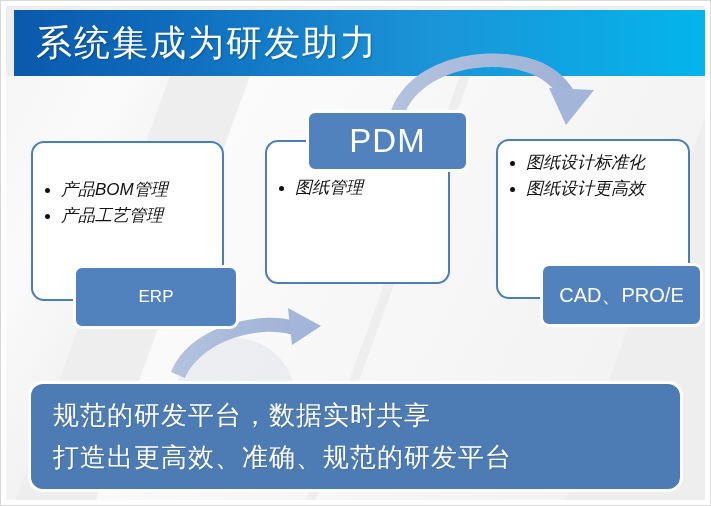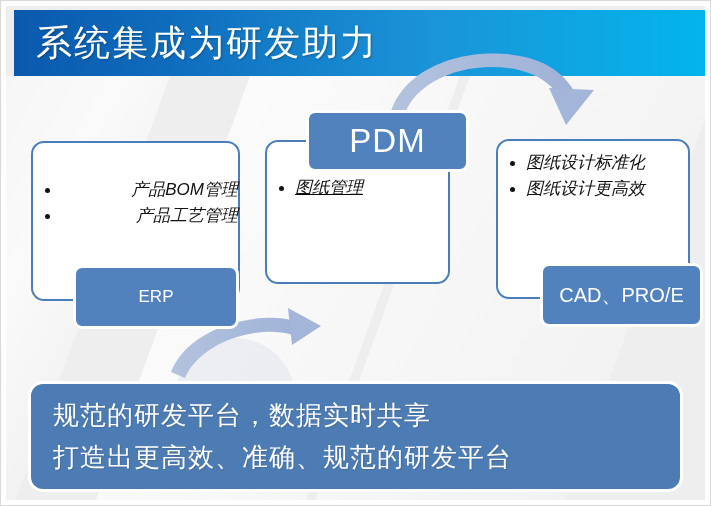--- a/index.html
+++ b/index.html
@@ -135,24 +135,24 @@
     content: "";
     position: absolute;
     left: 3px;
     top: 11px;
     width: 5px;
     height: 5px;
     border-radius: 50%;
     background: #111111;
   }
 
-  #card-left  { left: 31px;  top: 141px; width: 209px; height: 160px; text-align: right; }
+  #card-left  { left: 31px;  top: 141px; width: 193px; height: 160px; }
   #card-left  .card-bullets { margin: 34px 0 0 9px; }
   #card-mid   { left: 265px; top: 140px; width: 185px; height: 144px; }
-  #card-mid   .card-bullets { margin: 33px 0 0 9px; text-decoration: underline; }
+  #card-mid   .card-bullets { margin: 33px 0 0 9px; }
   #card-right { left: 496px; top: 139px; width: 194px; height: 160px; }
   #card-right .card-bullets { margin: 9px 4px 0 9px; }
 
   
   .chip {
     position: absolute;
     background: #5282bd;
     border: 3px solid #ffffff;
     border-radius: 9px;
     box-sizing: border-box;

